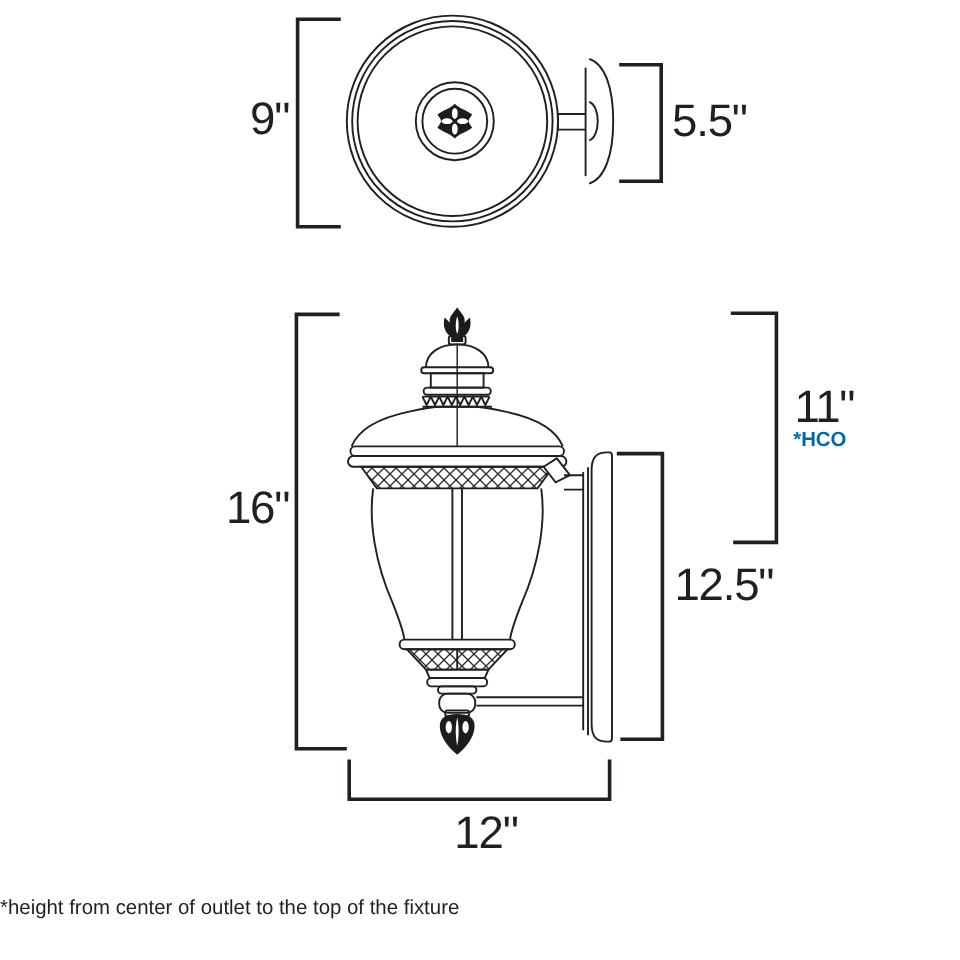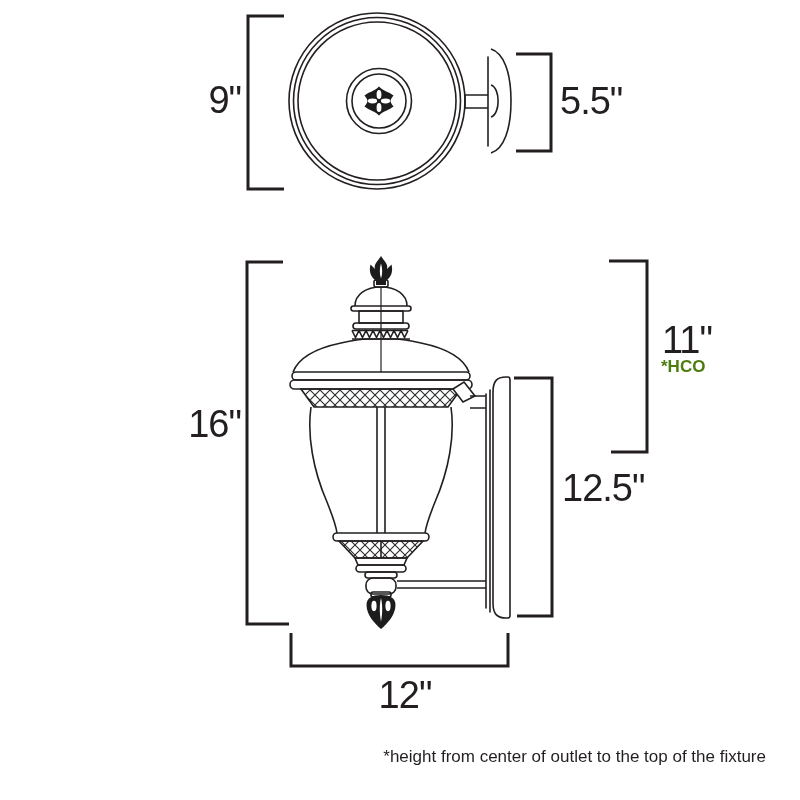--- a/index.html
+++ b/index.html
@@ -4,23 +4,23 @@
 <style>
   html,body{margin:0;padding:0;background:#ffffff;}
   .canvas{position:relative;width:800px;height:800px;background:#ffffff;overflow:hidden;
           font-family:"Liberation Sans",sans-serif;color:#231f20;}
   svg.diagram{position:absolute;left:0;top:0;}
   .dim-label{position:absolute;font-size:38px;line-height:38px;font-weight:400;
              color:#231f20;letter-spacing:-1px;white-space:nowrap;}
   .dim-label.right{text-align:right;}
   .dim-label.center{text-align:center;}
   .hco-note{position:absolute;font-size:17px;line-height:17px;font-weight:600;
-            color:#4d7c0f;white-space:nowrap;}
+            color:#0369a1;white-space:nowrap;}
   .footnote{position:absolute;font-size:17px;line-height:20px;color:#231f20;
-            text-align:right;white-space:nowrap;}
+            text-align:left;white-space:nowrap;}
 </style>
 </head>
 <body>
 
 <div class="canvas">
 
   <svg class="diagram" width="800" height="800" viewBox="0 0 800 800">
     <defs>
       <pattern id="lat" width="10" height="10" patternUnits="userSpaceOnUse">
         <path d="M0 0 L10 10 M10 0 L0 10" stroke="#2b2b2b" stroke-width="1.1" fill="none"></path>

